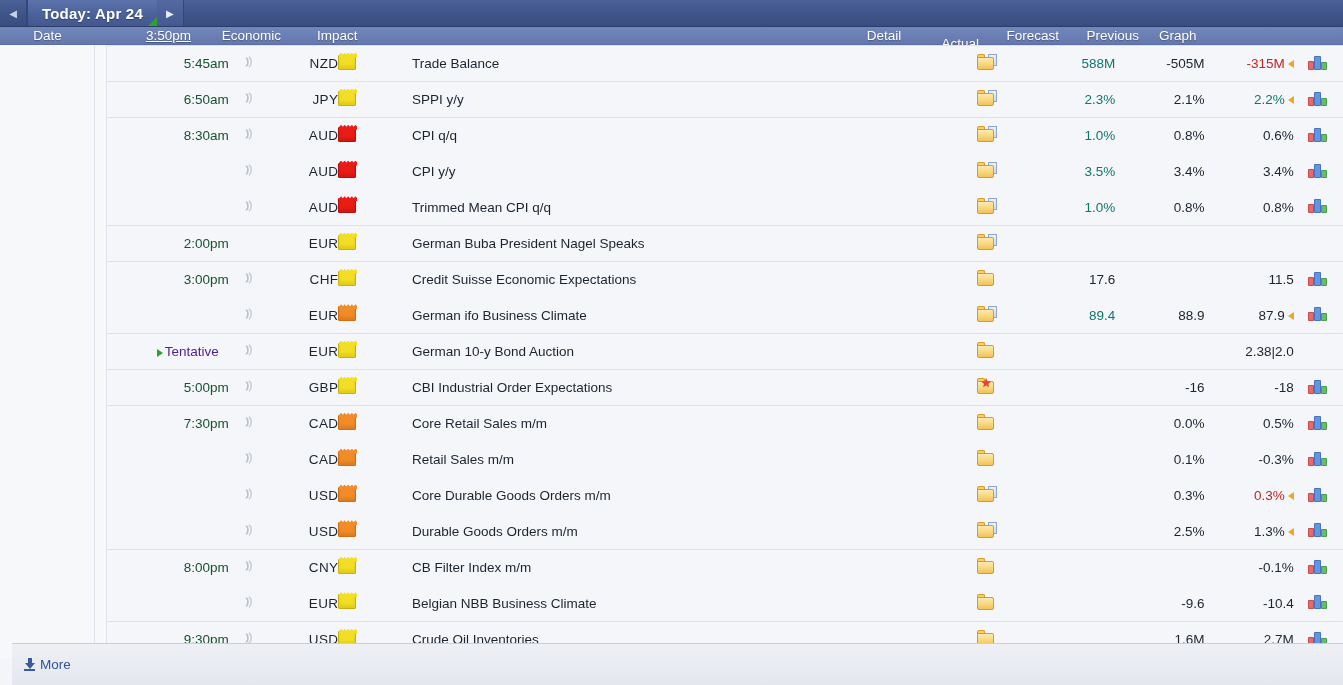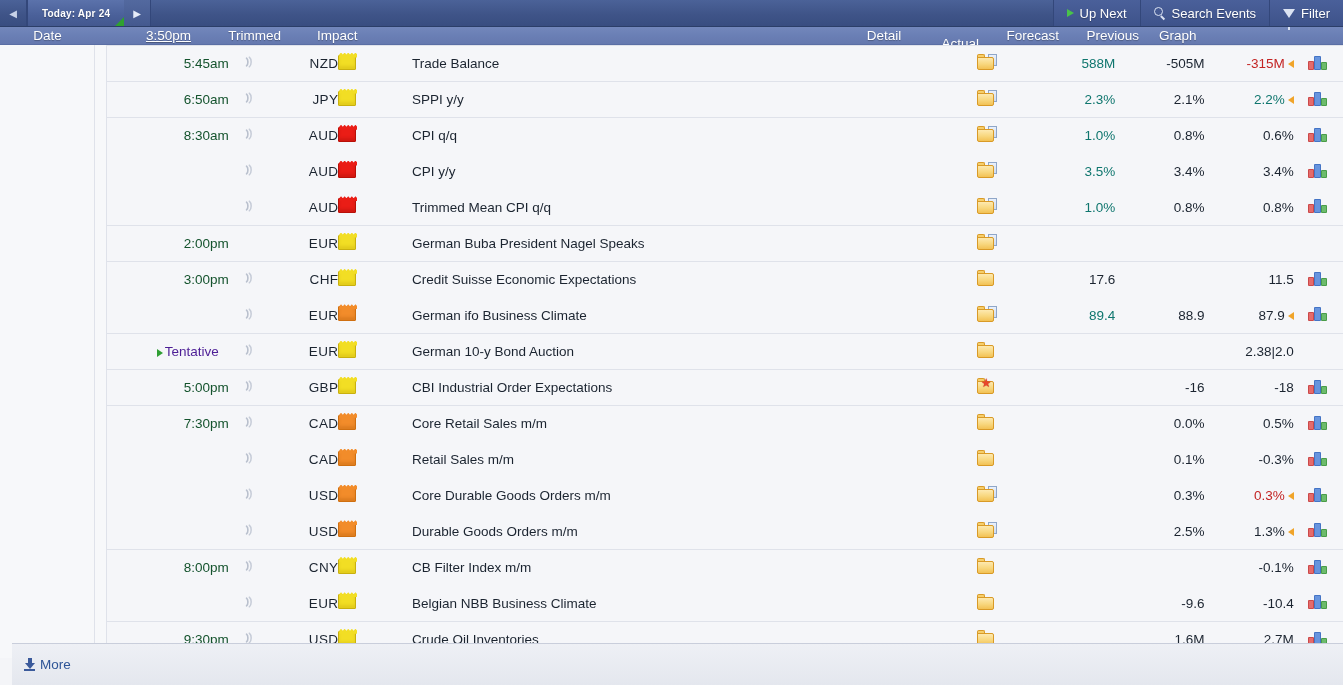--- a/index.html
+++ b/index.html
@@ -27,21 +27,21 @@
     font-size: 10px;
     color: #c8d2e8;
     border-right: 1px solid #33477a;
   }
   #today-tab {
     position: relative;
     background: linear-gradient(to bottom, #5b72ab 0%, #4a6099 60%, #43588f 100%);
     padding: 0 14px;
     display: flex; align-items: center;
     font-weight: bold;
-    font-size: 10px;
+    font-size: 15px;
     letter-spacing: .2px;
     text-shadow: 0 1px 1px rgba(0,0,0,.35);
     border-left: 1px solid #33477a;
   }
   #today-tab .corner-mark {
     position: absolute; right: 0; bottom: 0;
     width: 0; height: 0;
     border-left: 9px solid transparent;
     border-bottom: 9px solid #2fa12f;
   }
@@ -285,41 +285,27 @@
 <body>
 
 <div id="topbar">
   <div class="nav-arrow">◀</div>
   <div id="today-tab">
     <span>Today: Apr 24</span>
     <span class="corner-mark"></span>
   </div>
   <div id="tab-next">▶</div>
   <div id="topbar-spacer"></div>
-  <div id="topbar-right">
-    <div class="top-btn">
-      <span class="tri-green"></span>
-      <span>Up Next</span>
-    </div>
-    <div class="top-btn">
-      <span class="mag"></span>
-      <span>Search Events</span>
-    </div>
-    <div class="top-btn">
-      <span class="funnel"></span>
-      <span>Filter</span>
-    </div>
-  </div>
 </div>
 
 <div id="colhead">
   <div class="ch" style="width:95px;justify-content:center;">Date</div>
   <div class="ch" style="width:110px;justify-content:flex-end;padding-right:14px;text-decoration:underline;">3:50pm</div>
   <div class="ch" style="width:36px;"></div>
-  <div class="ch" style="width:62px;justify-content:flex-end;padding-right:22px;">Trimmed</div>
+  <div class="ch" style="width:62px;justify-content:flex-end;padding-right:22px;">Economic</div>
   <div class="ch" style="width:66px;justify-content:flex-start;padding-left:14px;">Impact</div>
   <div class="ch" style="width:480px;"></div>
   <div class="ch" style="width:70px;justify-content:center;">Detail</div>
   <div class="ch" style="width:80px;justify-content:flex-end;padding-right:20px;margin-top:16px;">Actual</div>
   <div class="ch" style="width:80px;justify-content:flex-end;padding-right:20px;">Forecast</div>
   <div class="ch" style="width:80px;justify-content:flex-end;padding-right:20px;">Previous</div>
   <div class="ch" style="width:44px;justify-content:flex-start;">Graph</div>
 </div>
 
 <div id="tablewrap">

